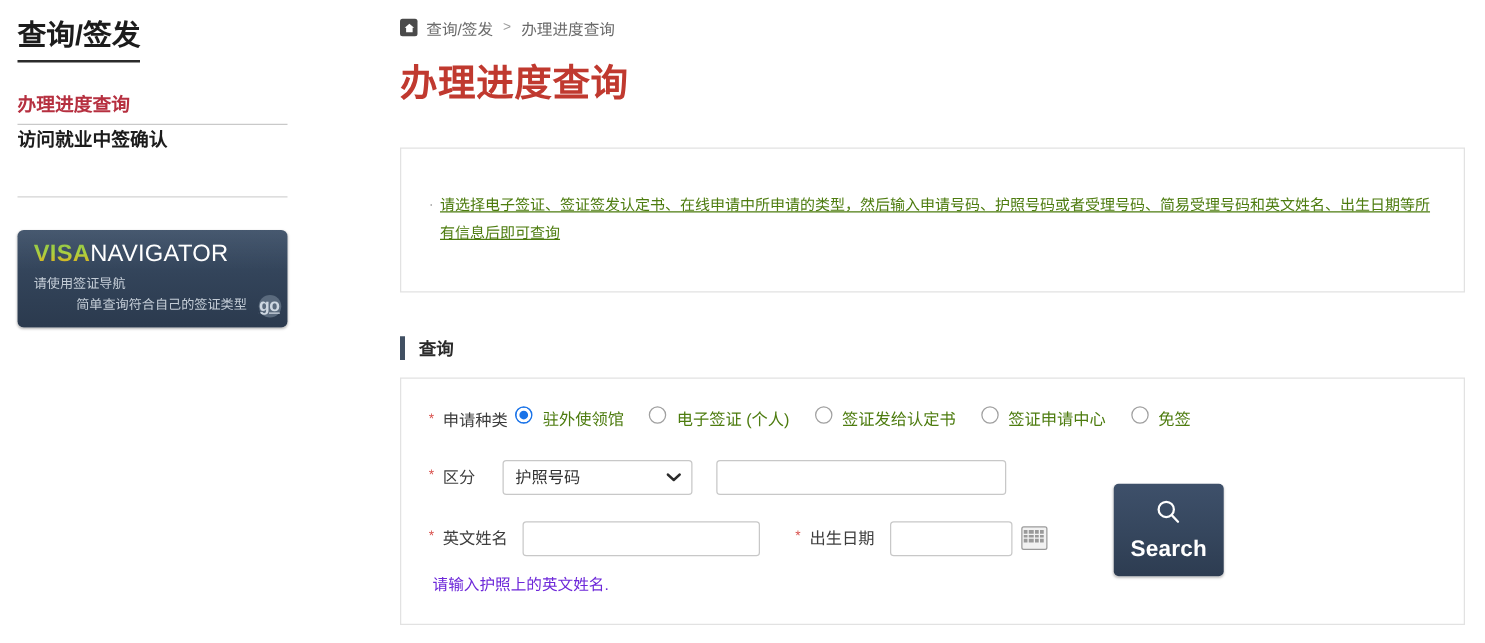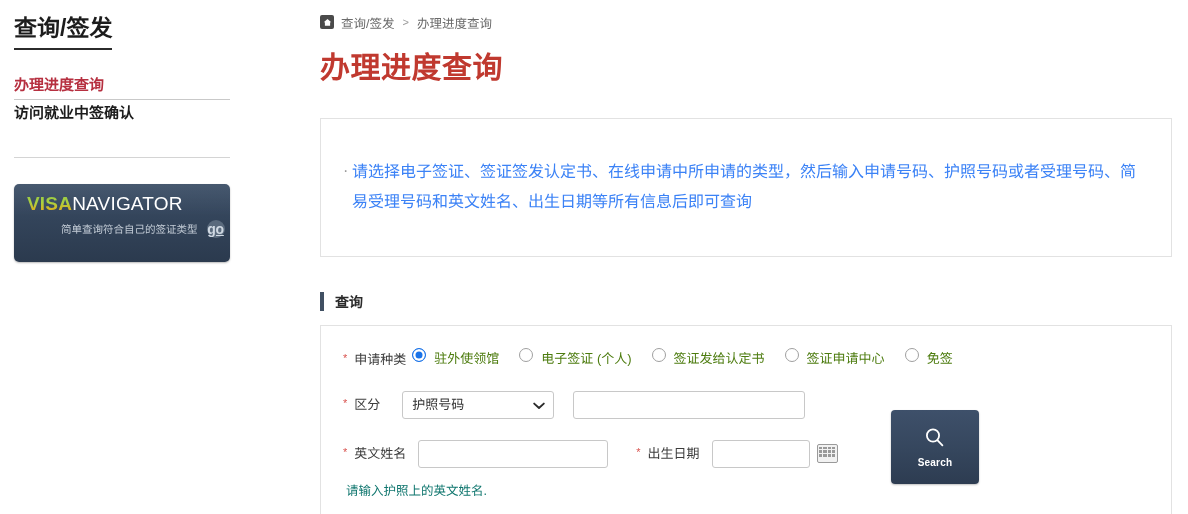--- a/index.html
+++ b/index.html
@@ -183,25 +183,26 @@
     margin-top: 32px;
     margin-right: 8px;
     border: 1px solid #e2e2e2;
     background: #ffffff;
     padding: 22px 26px 24px 22px;
     min-height: 82px;
     display: flex;
     align-items: center;
   }
   .notice-text {
-    font-size: 16px;
+    font-size: 12px;
     line-height: 1.85;
-    color: #3b82f6;
+    color: #4d7c0f;
     position: relative;
     padding-left: 9px;
+    text-decoration: underline;
   }
   .notice-text::before {
     content: "·";
     position: absolute;
     left: 0;
     top: -1px;
     color: #9b9b9b;
   }
 
   
@@ -353,21 +354,21 @@
     cursor: pointer;
     display: flex;
     flex-direction: column;
     align-items: center;
     justify-content: center;
     box-shadow: 0 1px 2px rgba(0,0,0,0.25);
     font-family: "Liberation Sans", "DejaVu Sans", sans-serif;
   }
   .search-btn .magnifier { margin-bottom: 4px; display: block; }
   .search-btn .btn-label {
-    font-size: 10px;
+    font-size: 18px;
     font-weight: bold;
     letter-spacing: 0.2px;
     text-align: center;
   }
 
   
   .cal-icon {
     width: 21px;
     height: 19px;
     margin-left: 7px;
@@ -390,21 +391,21 @@
     grid-template-rows: repeat(3, 1fr);
     gap: 1px;
     padding: 1.5px;
     height: 13px;
   }
   .cal-cell { background: #9a9a9a; }
 
   
   .helper-text {
     font-size: 12.5px;
-    color: #0f766e;
+    color: #6d28d9;
     margin-top: 11px;
     margin-left: 3px;
     line-height: 1.4;
   }
 </style>
 </head>
 <body>
 
 <div class="page">
 
@@ -417,20 +418,21 @@
       <div class="menu-item plain">访问就业中签确认</div>
     </nav>
 
     <div class="sidebar-divider"></div>
 
     <div class="visa-banner">
       <div class="visa-logo">
         <span class="visa-word">VISA</span><span class="nav-word">NAVIGATOR</span>
       </div>
       <div class="visa-sub">
+        <div>请使用签证导航</div>
         <div class="visa-sub-row">
           <span>简单查询符合自己的签证类型</span>
           <span class="go-badge">go</span>
         </div>
       </div>
     </div>
 
   </aside>
 
   <main class="content">

